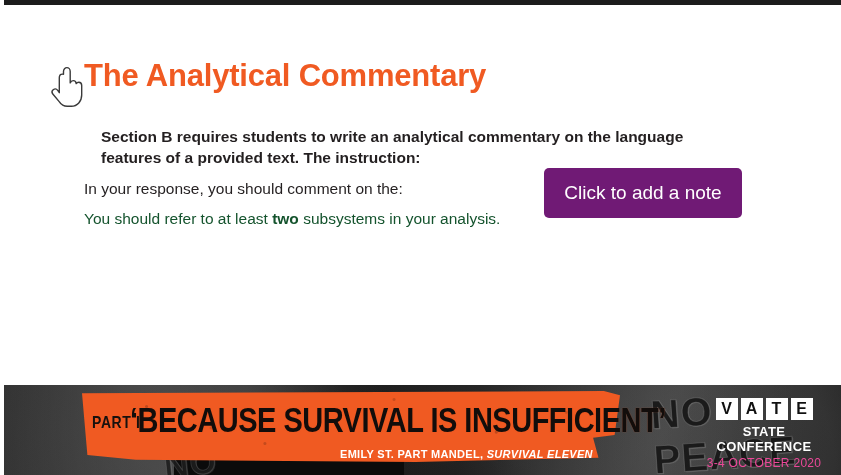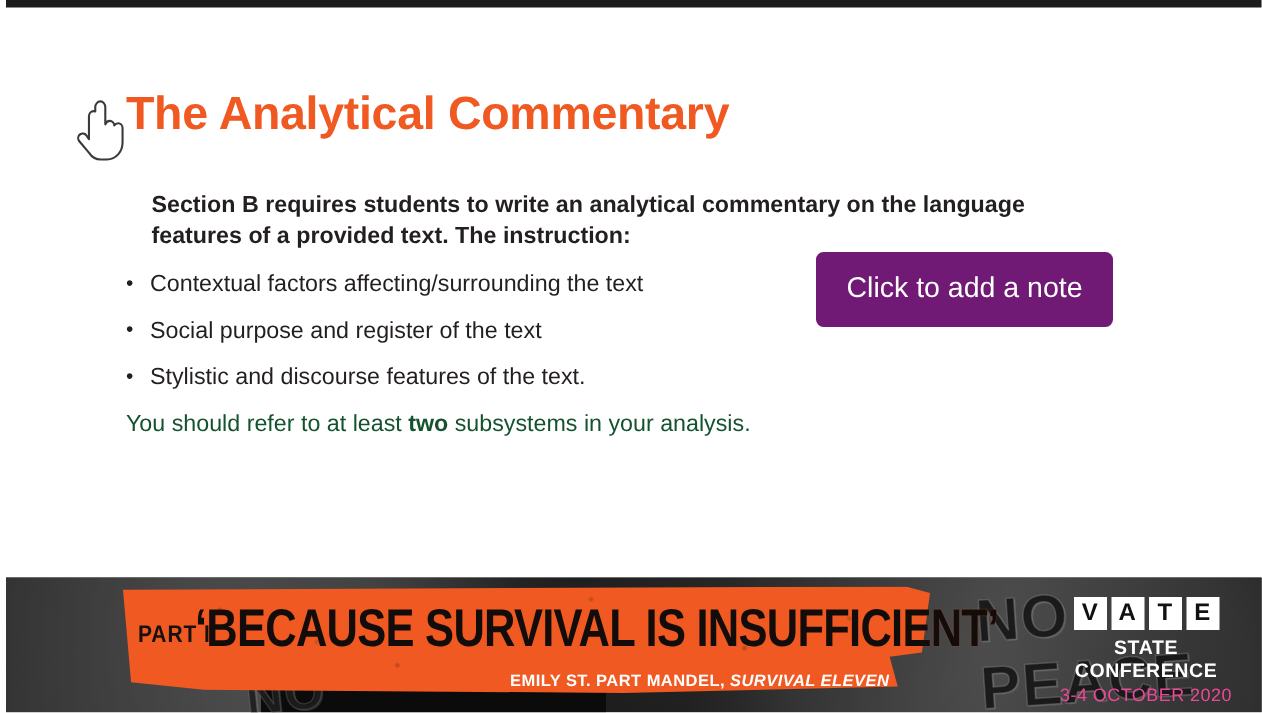--- a/index.html
+++ b/index.html
@@ -286,25 +286,21 @@
                c0.6-0.9 1.6-1.4 2.6-1.4 c1.6 0 2.9 1.4 2.9 3.2
                l0 9.6 c0 6.1-4.3 11.3-10.4 11.3 l-4.1 0
                c-3.4 0-6.0-1.6-7.8-4.4 L2.6 27.8
                c-0.9-1.5-0.5-3.4 0.9-4.3 c1.4-0.9 3.2-0.5 4.2 0.9 l1.6 2.3 0-15.0
                c0-2.0 1.4-3.6 3.1-3.6 c0.4 0 0.8 0.1 1.1 0.2 z" fill="#ffffff" stroke="#3a3a3a" stroke-width="1.4" stroke-linejoin="round"></path>
     </svg>
   </div>
 
   <div class="body-block">
     <p class="lead">Section B requires students to write an analytical commentary on the language features of a provided text. The instruction:</p>
-    <ul class="bullets">
-      <li>Contextual factors affecting/surrounding the text</li>
-      <li>Social purpose and register of the text</li>
-      <li>Stylistic and discourse features of the text.</li>
-    </ul>
+    <p class="para">In your response, you should comment on the:</p>
     <p class="closing"><span>You should refer to at least </span><b>two</b><span> subsystems in your analysis.</span></p>
   </div>
 
   <div class="note-box">Click to add a note</div>
 
   <div class="footer">
     <div class="footer-texture"></div>
 
   </div>
 

